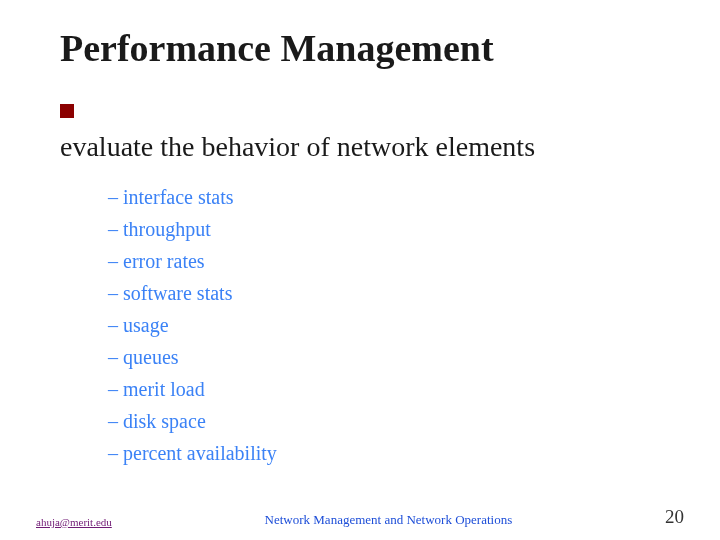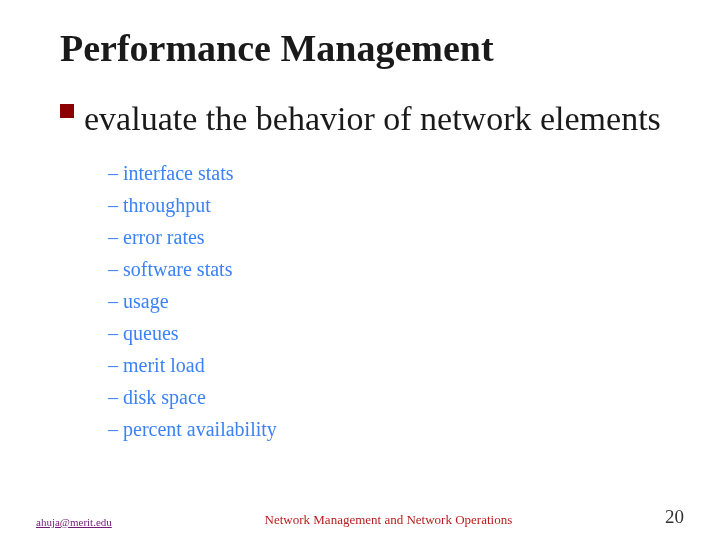--- a/index.html
+++ b/index.html
@@ -46,23 +46,24 @@
       display: flex;
       flex-direction: column;
       gap: 4px;
       margin-bottom: 12px;
     }
 
     .bullet-item {
       display: flex;
       align-items: flex-start;
       gap: 10px;
-      font-size: 34px;
+      font-size: 28px;
       color: #1a1a1a;
       line-height: 1.35;
+      flex-direction: column;
     }
 
     .bullet-square {
       display: inline-block;
       width: 14px;
       height: 14px;
       background: #8b0000;
       margin-top: 8px;
       flex-shrink: 0;
     }
@@ -93,21 +94,21 @@
     }
 
     .footer-left {
       font-size: 11px;
       color: #701a75;
       text-decoration: underline;
     }
 
     .footer-center {
       font-size: 13px;
-      color: #b91c1c;
+      color: #1d4ed8;
       text-align: left;
     }
 
     .footer-right {
       font-size: 19px;
       color: #333333;
     }
   </style>
 </head>
 <body>

